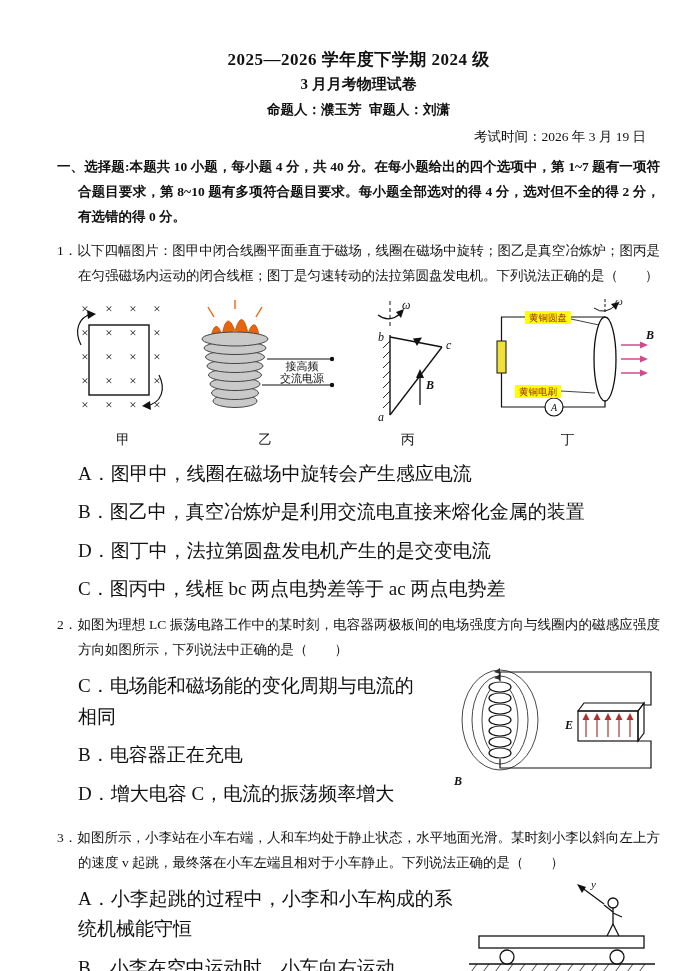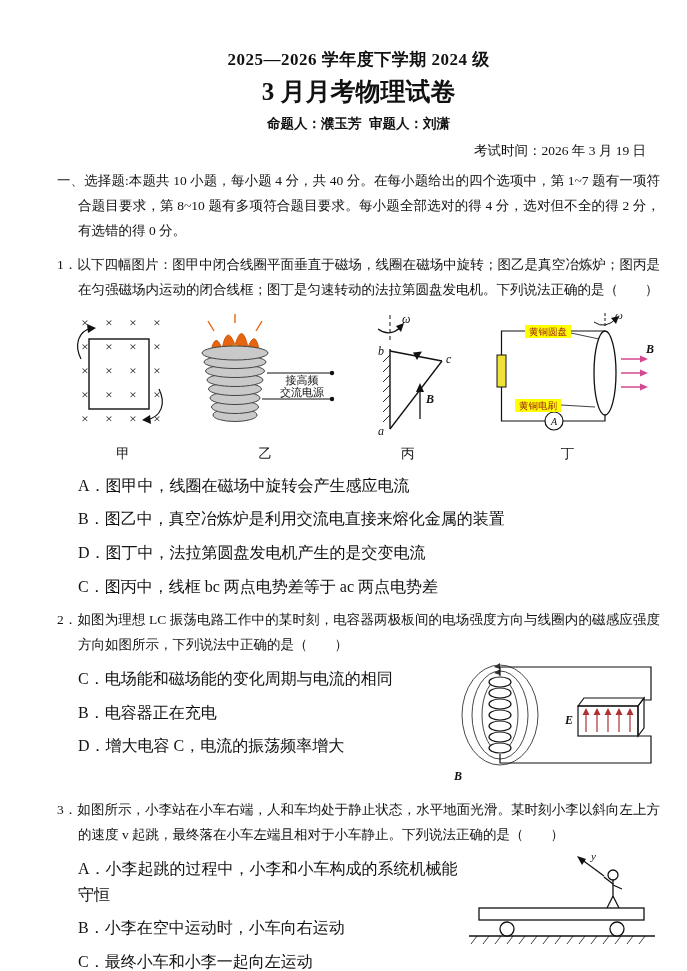--- a/index.html
+++ b/index.html
@@ -1,25 +1,25 @@
 <!DOCTYPE html>
 <html><head>
 <meta charset="utf-8">
 <style>
   html,body{margin:0;padding:0;background:#ffffff;}
   body{width:687px;font-family:"Liberation Serif","DejaVu Serif",serif;color:#111;}
   .page{box-sizing:border-box;width:687px;min-height:971px;padding:48px 27px 18px 57px;background:#fff;}
   .title1{text-align:center;font-size:17px;font-weight:bold;letter-spacing:.5px;}
-  .title2{text-align:center;font-size:25px;font-weight:bold;margin-top:4px;}
+  .title2{text-align:center;font-size:15px;font-weight:bold;margin-top:4px;}
   .authors{text-align:center;font-size:13.5px;font-weight:bold;margin-top:7px;}
   .authors span{margin:0 2px;}
   .examtime{text-align:right;font-size:13.5px;margin-top:9px;padding-right:14px;}
   p.block{font-size:13.5px;line-height:1.85;text-align:justify;margin:9px 0 0 0;padding-left:21px;text-indent:-21px;}
-  p.block.bold{font-weight:normal;}
-  .opt{font-size:16px;line-height:1.6;margin:8px 0;padding-left:21px;}
+  p.block.bold{font-weight:bold;}
+  .opt{font-size:19px;line-height:1.6;margin:8px 0;padding-left:21px;}
   .figrow{display:flex;justify-content:space-between;align-items:flex-end;padding:6px 0 2px 16px;}
   .figblock{text-align:center;}
   .figcap{font-size:13.5px;margin-top:2px;}
   .q-flex{display:flex;align-items:flex-start;}
   .q-flex .opts{flex:1 1 auto;}
   .q-flex .fig{flex:0 0 auto;padding-top:2px;}
   .pagenum{text-align:center;font-size:13px;margin-top:22px;}
   svg text{font-family:"Liberation Serif","DejaVu Serif",serif;}
   .var{font-style:italic;}
 </style>

